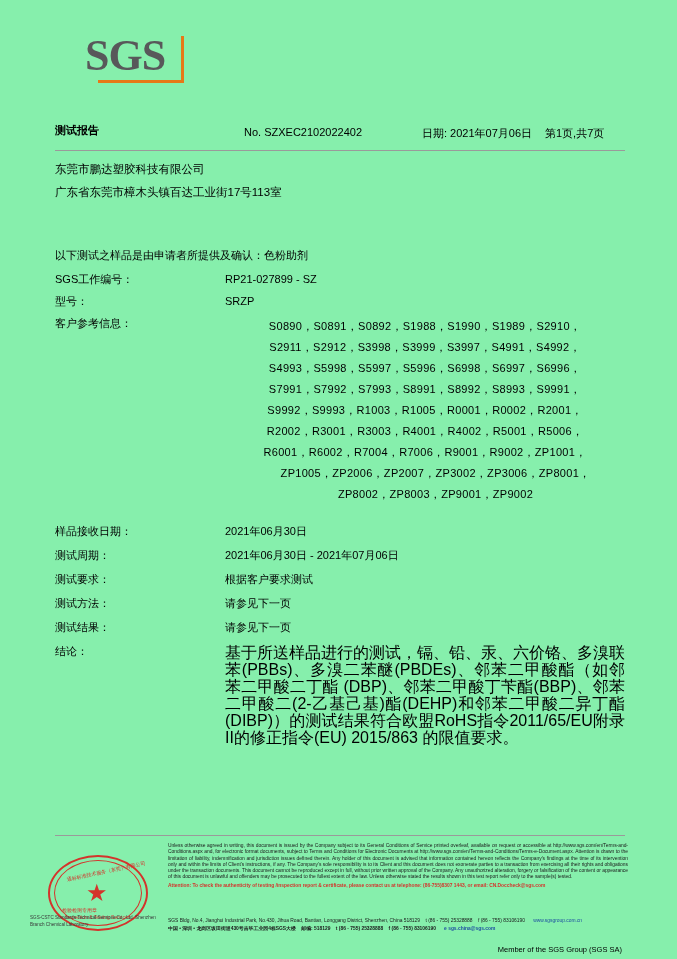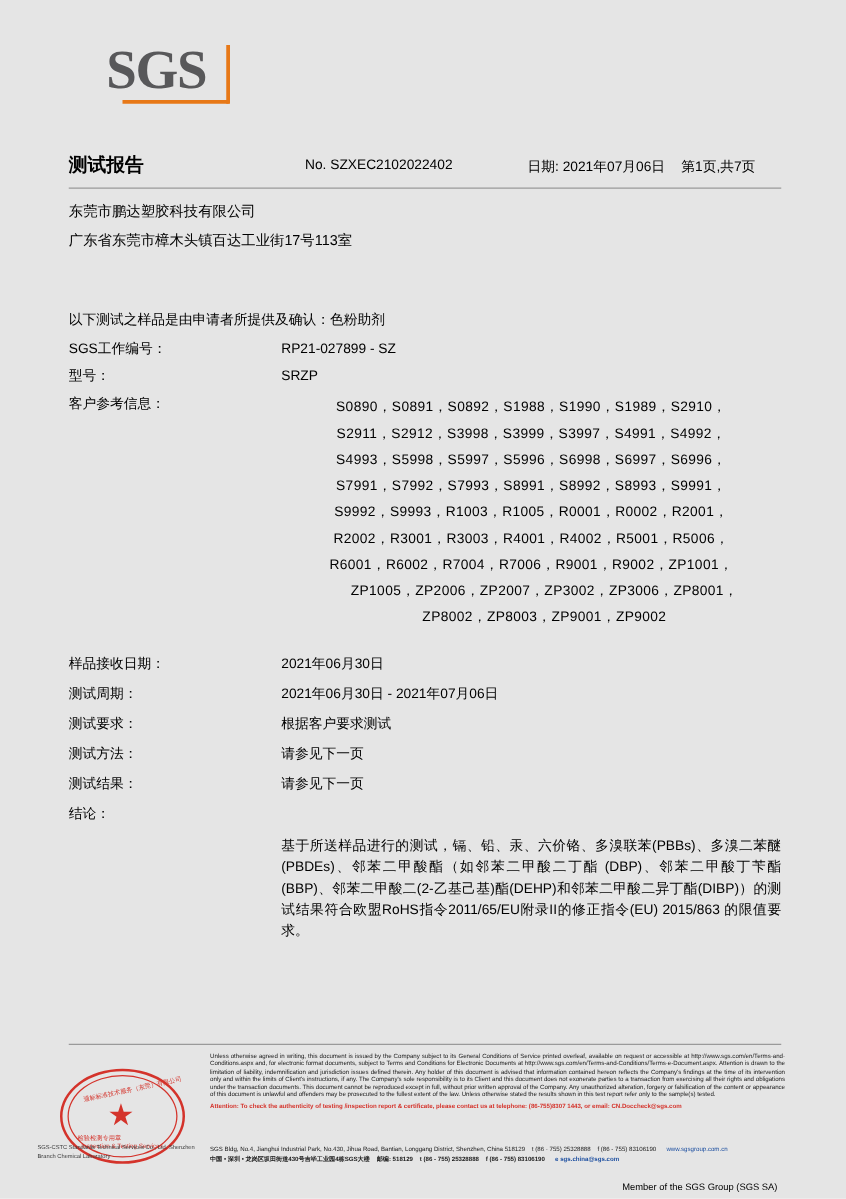--- a/index.html
+++ b/index.html
@@ -12,21 +12,21 @@
     height: 959px;
     font-family: "Liberation Sans", sans-serif;
     color: #000;
     position: relative;
     overflow: hidden;
   }
   .page {
     position: relative;
     width: 677px;
     height: 959px;
-    background: #e5e5e5;
+    background: #86efac;
   }
 
   
   .logo-wrap {
     position: absolute;
     left: 85px;
     top: 33px;
     width: 110px;
     height: 50px;
   }
@@ -60,21 +60,21 @@
     position: absolute;
     left: 55px;
     top: 123px;
     width: 570px;
     height: 22px;
   }
   .doc-title {
     position: absolute;
     left: 0;
     top: 0;
-    font-size: 15px;
+    font-size: 11px;
     font-weight: bold;
     color: #000;
   }
   .doc-no {
     position: absolute;
     left: 175px;
     top: 3px;
     font-size: 11px;
     padding-left: 14px;
   }
@@ -162,24 +162,23 @@
     position: absolute;
     left: 55px;
     top: 524px;
     width: 570px;
   }
   .fields2 .field-row {
     margin-bottom: 9px;
   }
 
   .conclusion-text {
-    font-size: 11px;
+    font-size: 16px;
     line-height: 17px;
     text-align: justify;
-    margin-top: 25px;
   }
 
   
   .hr-bottom {
     position: absolute;
     left: 55px;
     top: 835px;
     width: 570px;
     height: 1px;
     background: #9a9a9a;

